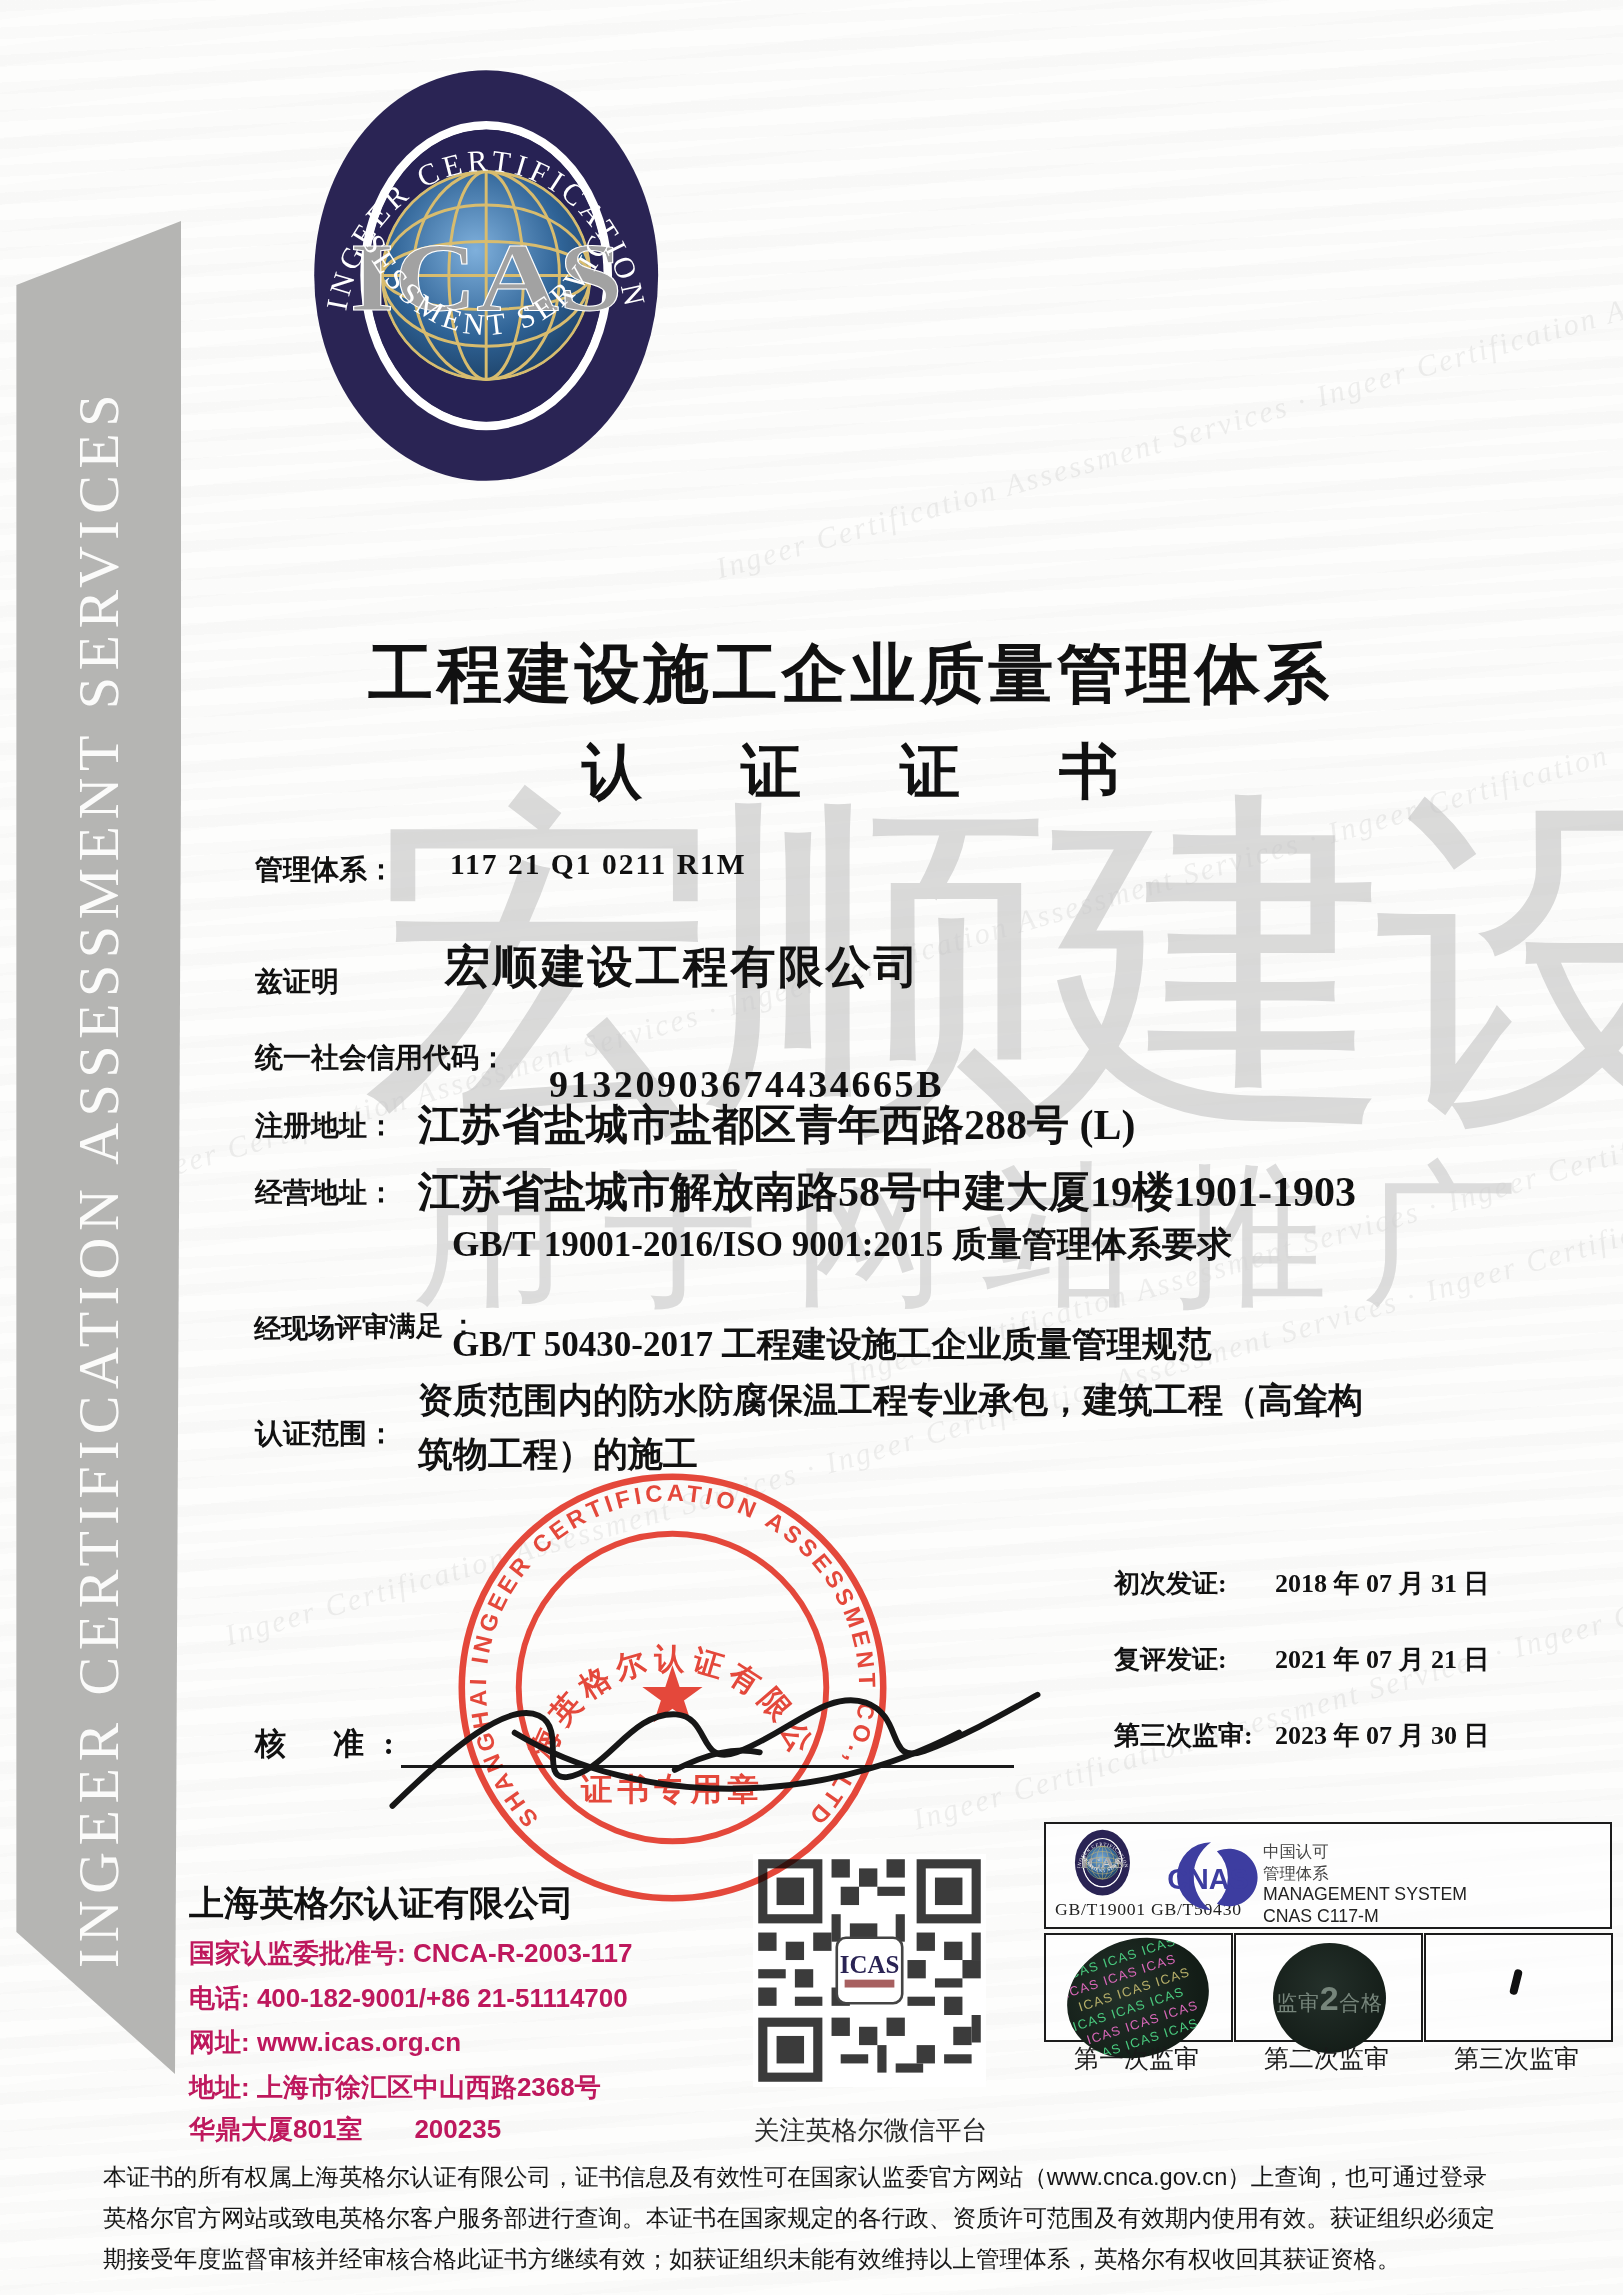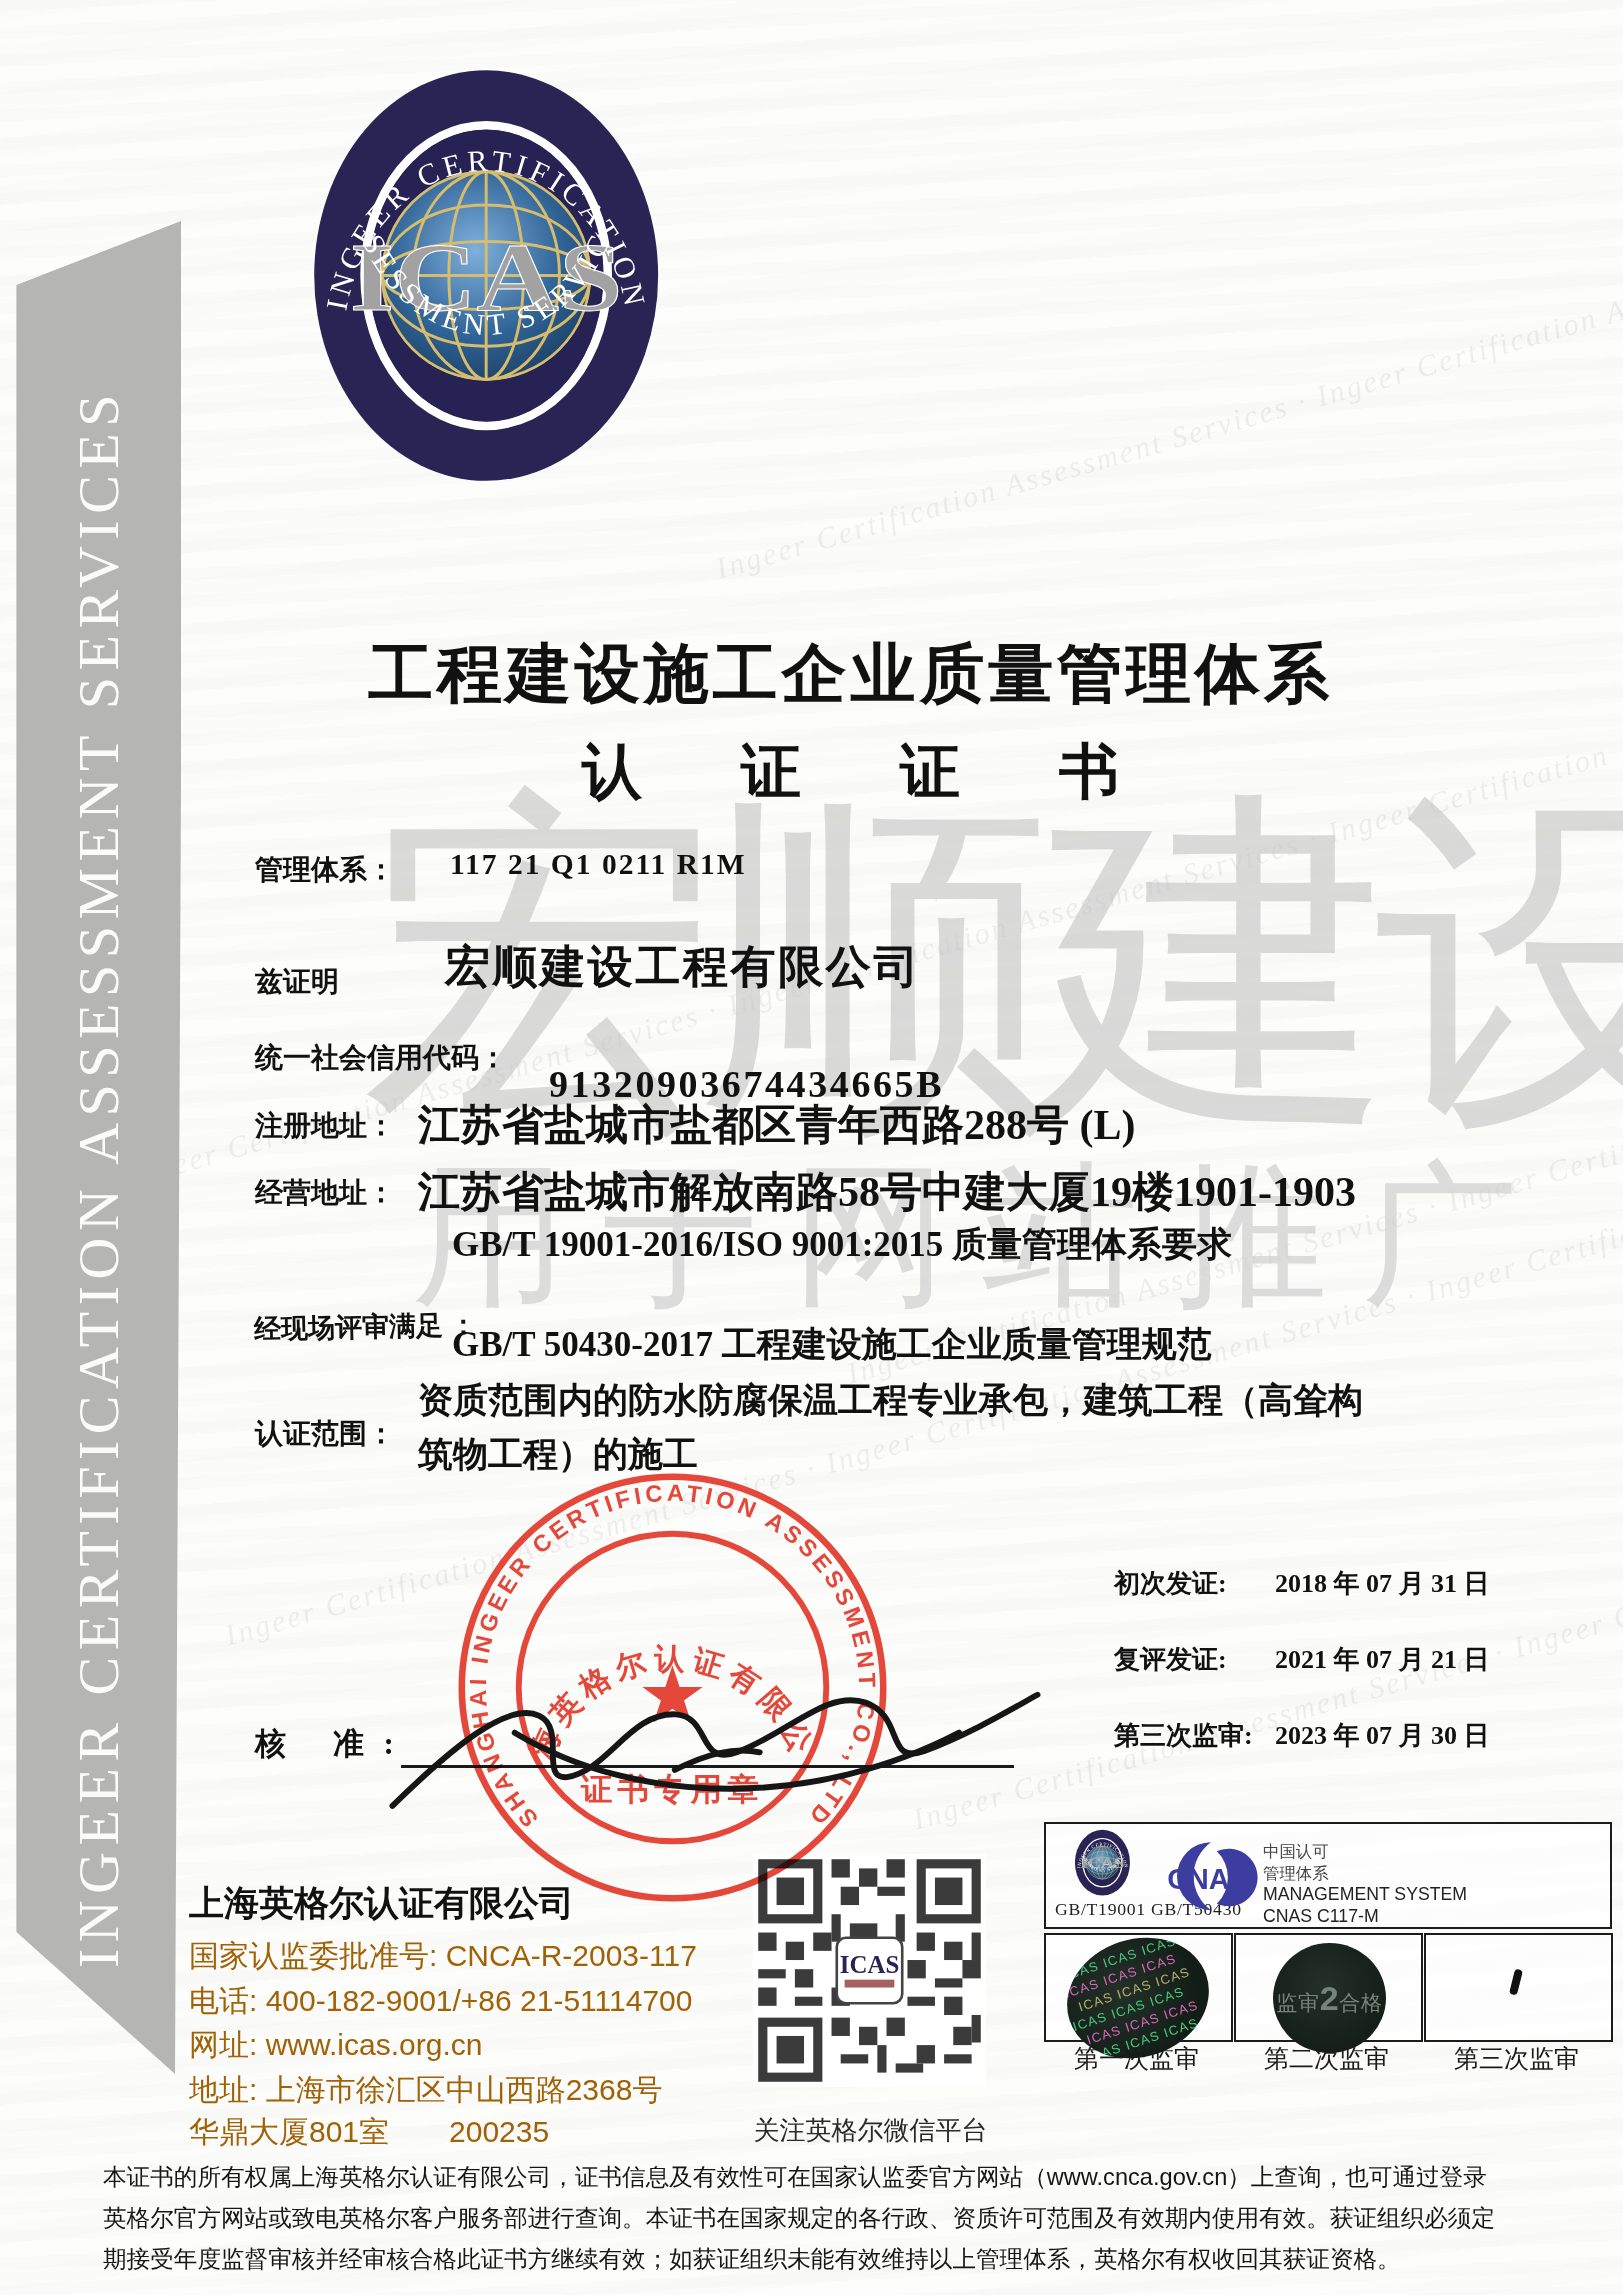--- a/index.html
+++ b/index.html
@@ -60,22 +60,22 @@
   .uscc{font-size:38px; letter-spacing:2.6px;}
   .addr{font-size:42px;}
   .std{font-size:35px;}
   .scope{font-size:35px;}
   .dates-label{position:absolute; font-size:26px; font-weight:600; white-space:nowrap;}
   .dates-value{position:absolute; font-size:26px; font-weight:600; white-space:nowrap;}
   .approve{position:absolute; font-size:31px; font-weight:bold; white-space:nowrap;}
   .sigline{position:absolute; left:401px; top:1765px; width:613px; height:2.6px; background:#1a1a1a;}
   .issuer-name{position:absolute; left:189px; top:1880px; font-size:35px; font-weight:bold; white-space:nowrap;}
   .issuer-line{
-    position:absolute; left:189px; font-size:30px; white-space:nowrap;
-    font-family:"Liberation Sans","DejaVu Sans",sans-serif; color:#a16207;
+    position:absolute; left:189px; font-size:26px; white-space:nowrap;
+    font-family:"Liberation Sans","DejaVu Sans",sans-serif; color:#be185d;font-weight:bold;
   }
   .qr-caption{
     position:absolute; left:746px; top:2113px; width:249px; text-align:center;
     font-size:26px; color:#2a2a2a; font-family:"Liberation Sans","DejaVu Sans",sans-serif;
   }
   .accr-box{position:absolute; border:2.6px solid #1c1c1c; background:rgba(255,255,255,0.6);}
   .box1{left:1044px; top:1822px; width:564px; height:103px;}
   .cell{top:1933px; width:185px; height:105px;}
   .c1{left:1044px;} .c2{left:1234px;} .c3{left:1424px;}
   .gbt{

